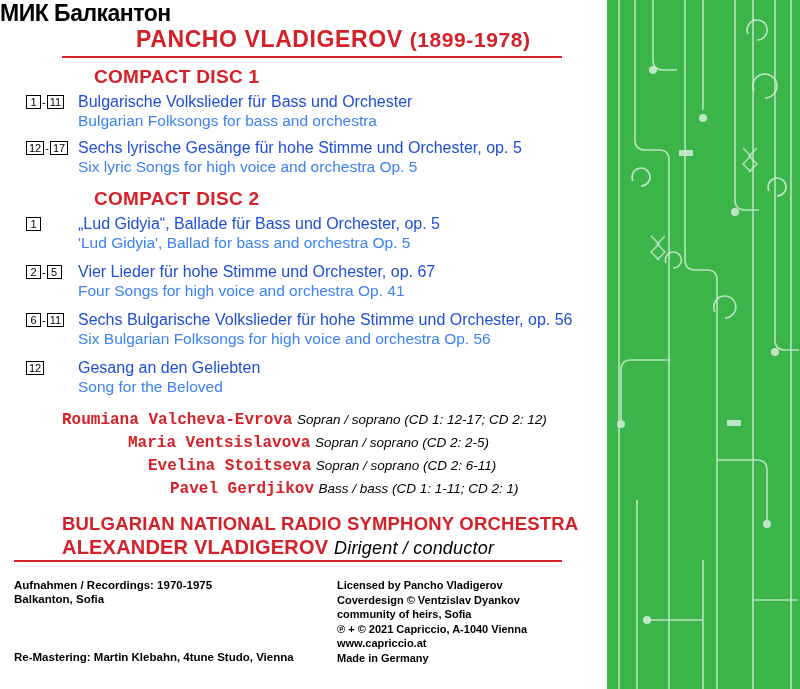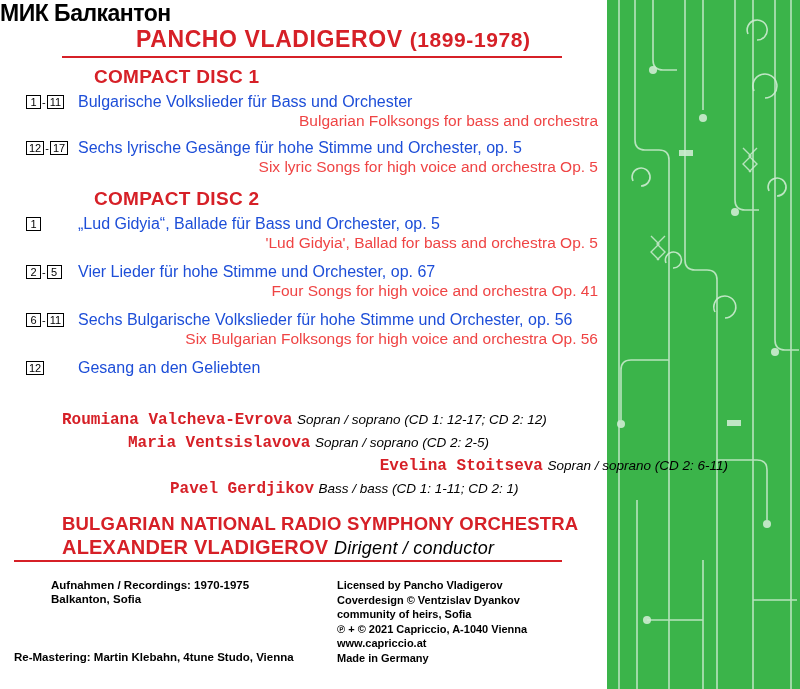--- a/index.html
+++ b/index.html
@@ -51,36 +51,36 @@
     font-size:12px;color:#000;
   }
   .numbox{
     display:inline-block;border:1px solid #000;padding:0px 2px 0px 2px;
     font-size:11px;line-height:12px;min-width:9px;text-align:center;
     vertical-align:middle;
   }
   .dash{display:inline-block;vertical-align:middle;padding:0 1px;font-size:11px;}
   .lines{position:absolute;left:52px;top:0;width:520px;}
   .l1{color:#1d4ed8;font-size:16px;line-height:19px;}
-  .l2{color:#ef4444;font-size:15.5px;line-height:19px;text-align:right;}
+  .l2{color:#3b82f6;font-size:15.5px;line-height:19px;}
 
   .perf{position:absolute;left:0;width:580px;font-size:16px;color:#d62027;}
   .perf .nm{font-weight:bold;font-family:Liberation Mono, monospace;}
   .perf .role{color:#000;font-style:italic;font-size:13.5px;font-weight:normal;}
 
   .orch{
     position:absolute;left:62px;color:#d62027;font-weight:bold;letter-spacing:.2px;
   }
   #orchestra{top:513px;font-size:18.5px;}
   #conductor{top:536px;font-size:20px;}
   #conductor .cond-role{color:#000;font-style:italic;font-weight:normal;font-size:18px;}
 
   .fine{position:absolute;font-size:11.5px;color:#000;line-height:14px;}
   #rec-block{left:14px;top:578px;}
-  #rec-block b{font-weight:bold;margin-left:37px;}
+  #rec-block b{font-weight:bold;}
   #balkanton{left:14px;top:612px;font-size:23px;font-weight:bold;color:#000;letter-spacing:-.5px;}
   #remaster{left:14px;top:650px;font-size:11.5px;font-weight:bold;}
   #license{left:337px;top:578px;line-height:14.5px;font-size:11px;font-weight:bold;}
 </style>
 </head>
 <body>
 
 <div class="page">
 
   <div class="green-panel">
@@ -192,32 +192,33 @@
         <div class="l2">Six Bulgarian Folksongs for high voice and orchestra Op. 56</div>
       </div>
     </div>
 
     <div class="track" style="top:358px;">
       <div class="tracknums">
         <span class="numbox">12</span>
       </div>
       <div class="lines">
         <div class="l1">Gesang an den Geliebten</div>
+        <div class="l2">Song for the Beloved</div>
       </div>
     </div>
 
     <div class="perf" style="top:410px;left:62px;">
       <span class="nm">Roumiana Valcheva-Evrova</span>
       <span class="role">Sopran / soprano (CD 1: 12-17; CD 2: 12)</span>
     </div>
     <div class="perf" style="top:433px;left:128px;">
       <span class="nm">Maria Ventsislavova</span>
       <span class="role">Sopran / soprano (CD 2: 2-5)</span>
     </div>
-    <div class="perf" style="top:456px;left:148px;text-align:right;">
+    <div class="perf" style="top:456px;left:148px;">
       <span class="nm">Evelina Stoitseva</span>
       <span class="role">Sopran / soprano (CD 2: 6-11)</span>
     </div>
     <div class="perf" style="top:479px;left:170px;">
       <span class="nm">Pavel Gerdjikov</span>
       <span class="role">Bass / bass (CD 1: 1-11; CD 2: 1)</span>
     </div>
 
     <div class="orch" id="orchestra">BULGARIAN NATIONAL RADIO SYMPHONY ORCHESTRA</div>
     <div class="orch" id="conductor">

